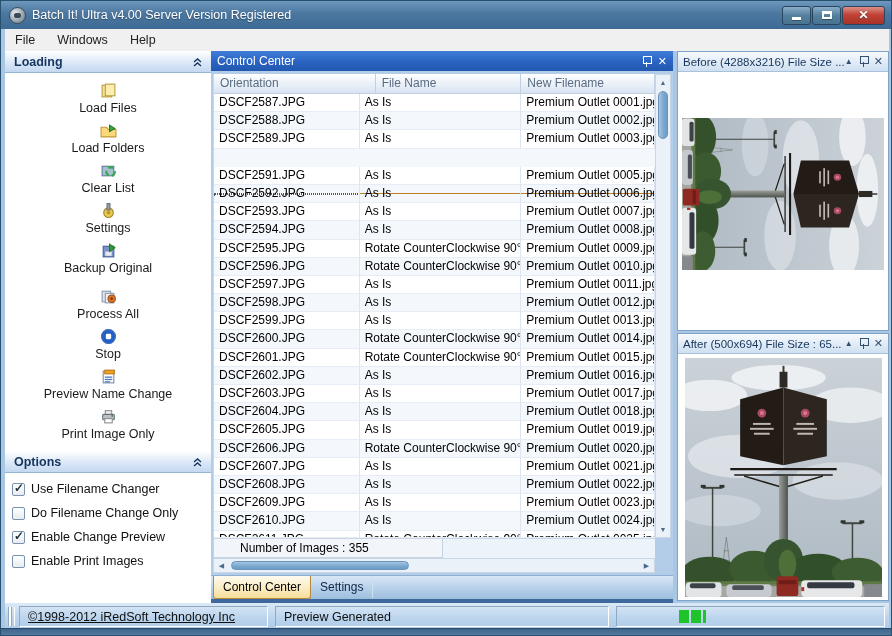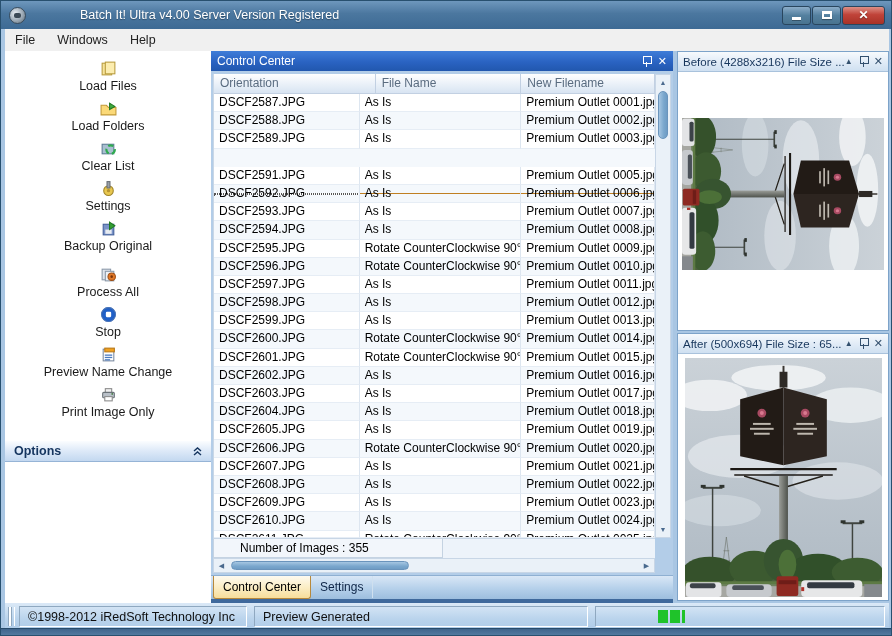--- a/index.html
+++ b/index.html
@@ -2,21 +2,21 @@
 <html><head>
 <meta charset="utf-8">
 <style>
   * { margin:0; padding:0; box-sizing:border-box; font-family:"Liberation Sans",sans-serif; }
   html,body { width:892px; height:636px; overflow:hidden; background:#fff; }
   .window { position:relative; width:892px; height:636px; background:#a9c6e3; border:1px solid #28506f; overflow:hidden; }
 
   
   .titlebar { position:absolute; left:0; top:0; width:892px; height:28px;
     background:linear-gradient(#6e97bd,#4b779f 45%,#3d6a94); display:flex; align-items:center;
-    color:#fff; font-size:12.5px; text-shadow:0 1px 1px rgba(0,0,0,.35);gap:48px; }
+    color:#fff; font-size:12.5px; text-shadow:0 1px 1px rgba(0,0,0,.35); }
   .app-icon { width:17px; height:17px; margin:0 6px 0 8px; border-radius:50%;
     background:radial-gradient(circle at 35% 35%, #e8edf2, #9aa8b4 55%, #5c6a76);
     border:1px solid #3a4c5c; position:relative; }
   .app-icon::after { content:""; position:absolute; left:4px; top:5px; width:7px; height:5px;
     background:#3c4a56; border-radius:2px; }
   .win-btns { margin-left:auto; display:flex; gap:1px; padding-right:8px; }
   .win-btn { width:29px; height:19px; border:1px solid #29465e; border-radius:3px;
     background:linear-gradient(#8cadc9,#54809f 50%,#49738f); display:flex; align-items:center; justify-content:center; }
   .win-btn.close { width:43px; background:linear-gradient(#de9086,#c04339 45%,#a83227); }
   .glyph-min { width:9px; height:3px; background:#fff; margin-top:7px; box-shadow:0 1px 0 rgba(0,0,0,.3); }
@@ -108,21 +108,21 @@
   .after-wrap { position:absolute; left:6px; top:3px; width:197px; height:239px; }
   .photo-svg { width:100%; height:100%; display:block; }
 
   
   .statusbar { position:absolute; left:4px; top:602px; width:884px; height:27px;
     background:linear-gradient(#dbe9f7,#b9d3ec 60%,#aecbe8); display:flex; align-items:center; font-size:12.5px; color:#101010; }
   .grip { width:7px; height:19px; margin-left:3px; border-left:1px solid #8fa8c0; border-right:1px solid #fff;
     box-shadow:inset 2px 0 0 #fff, inset 3px 0 0 #8fa8c0; }
   .status-sec { height:21px; border:1px solid; border-color:#8fa8c0 #ffffff #ffffff #8fa8c0; display:flex;
     align-items:center; padding:0 8px; background:transparent; }
-  .sec-copy { width:228px; margin-left:4px; }
+  .sec-copy { width:249px; margin-left:4px;text-decoration:underline; }
   .sec-msg  { width:334px; margin-left:7px; }
   .sec-prog { flex:1; margin-left:7px; margin-right:4px; padding:0; }
   .prog-blocks { display:flex; gap:2px; margin-left:62px; }
   .prog-block { width:10px; height:13px; }
   .prog-sliver { width:3px; height:13px; }
 
   .bottom-frame { position:absolute; left:0; bottom:0; width:892px; height:7px;
     background:linear-gradient(#40658c,#52799f); border-top:1px solid #274b6b; }
 
   .chev svg { display:block; }
@@ -222,20 +222,28 @@
         <rect x="118" y="226" width="62" height="17" rx="4" fill="#e6e7e8"></rect>
         <rect x="124" y="228" width="48" height="6" rx="2" fill="#333a42"></rect>
         <rect x="118" y="233" width="3" height="4" fill="#b03028"></rect>
         <rect x="182" y="230" width="18" height="13" fill="#85898d"></rect>
       </symbol>
     </defs>
   </svg>
 
   <div class="sidebar">
 
+    <div class="group-header">
+      <span>Loading</span>
+      <span class="chev">
+        <svg width="9" height="9" viewBox="0 0 9 9">
+            <path d="M1,4 L4.5,1 L8,4 M1,8 L4.5,5 L8,8" stroke="#15355f" stroke-width="1.4" fill="none"></path>
+          </svg>
+      </span>
+    </div>
     <div class="tool-items">
       <div class="tool-item">
         <svg width="17" height="17" viewBox="0 0 16 16">
           <rect x="2" y="3" width="9" height="11" fill="#f6e39a" stroke="#b99c3e"></rect>
           <rect x="5" y="2" width="9" height="11" fill="#fcedb0" stroke="#b99c3e"></rect>
         </svg>
         <span class="tool-label">Load Files</span>
       </div>
       <div class="tool-item">
         <svg width="17" height="17" viewBox="0 0 16 16">
@@ -301,27 +309,45 @@
         <svg width="17" height="17" viewBox="0 0 16 16">
           <rect x="5" y="2.5" width="6" height="4" fill="#f0f0f0" stroke="#8a8a8a"></rect>
           <rect x="2.5" y="6" width="11" height="5" rx="1" fill="#b9c0c8" stroke="#6a7278"></rect>
           <rect x="4.5" y="10" width="7" height="4" fill="#fff" stroke="#8a8a8a"></rect>
           <circle cx="11.5" cy="7.5" r="0.8" fill="#3f7a3f"></circle>
         </svg>
         <span class="tool-label">Print Image Only</span>
       </div>
     </div>
 
-    <div class="group-header" style="margin-top:17px;">
+    <div class="group-header" style="margin-top:6px;">
       <span>Options</span>
       <span class="chev">
         <svg width="9" height="9" viewBox="0 0 9 9">
             <path d="M1,4 L4.5,1 L8,4 M1,8 L4.5,5 L8,8" stroke="#15355f" stroke-width="1.4" fill="none"></path>
           </svg>
       </span>
+    </div>
+    <div class="opt-rows">
+      <div class="opt-row">
+        <span class="checkbox checked"></span>
+        <span>Use Filename Changer</span>
+      </div>
+      <div class="opt-row">
+        <span class="checkbox"></span>
+        <span>Do Filename Change Only</span>
+      </div>
+      <div class="opt-row">
+        <span class="checkbox checked"></span>
+        <span>Enable Change Preview</span>
+      </div>
+      <div class="opt-row">
+        <span class="checkbox"></span>
+        <span>Enable Print Images</span>
+      </div>
     </div>
   </div>
 
   <div class="main">
     <div class="cc-header">
       <span>Control Center</span>
       <span class="hdr-icons">
         <span class="pin-icon"></span>
         <span class="x-icon">✕</span>
       </span>

